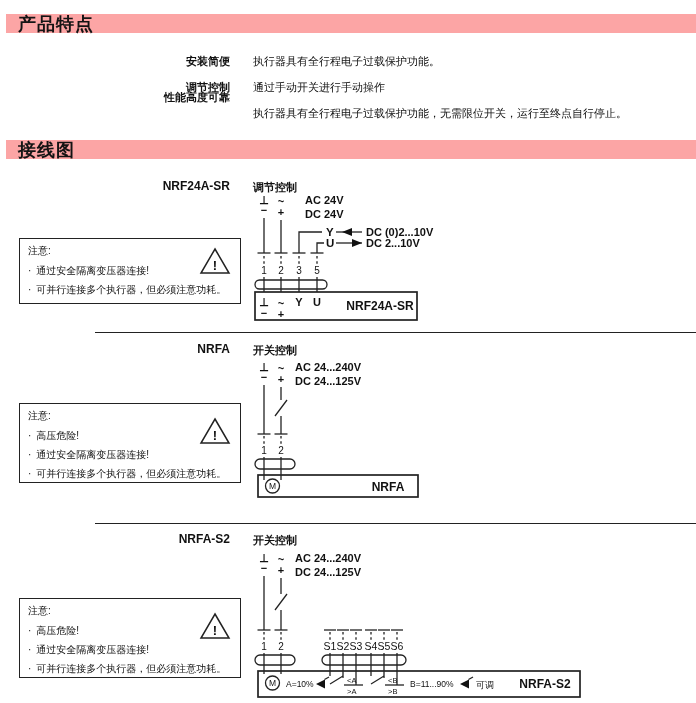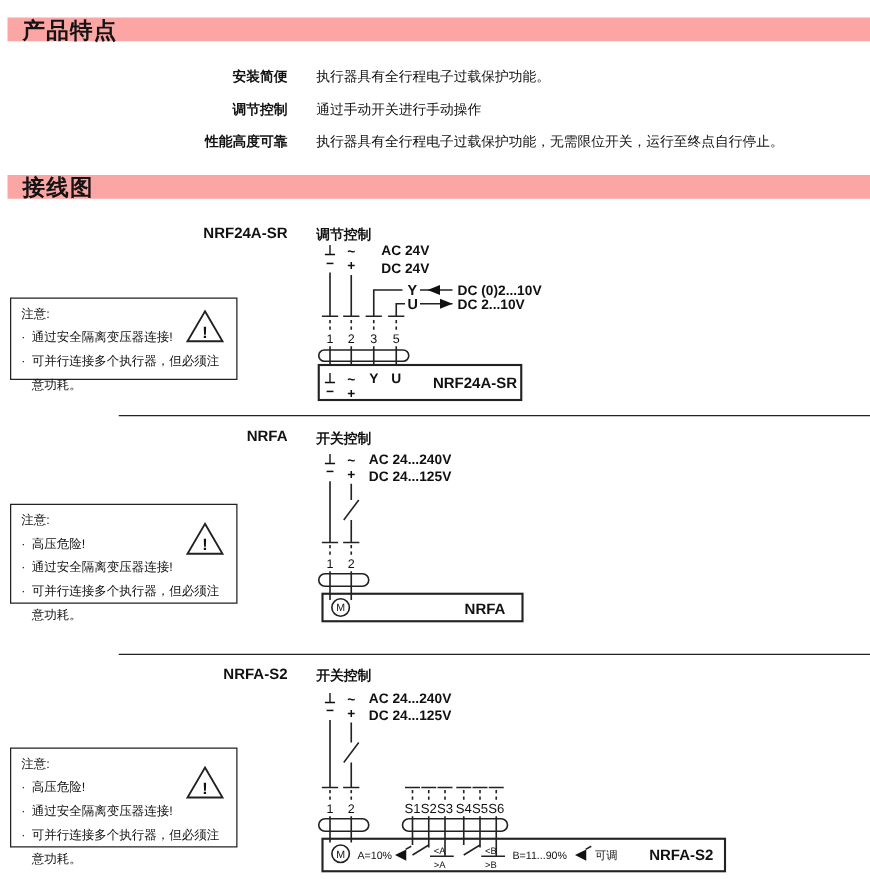--- a/index.html
+++ b/index.html
@@ -8,21 +8,21 @@
   .bar {position:absolute; left:6px; right:0; height:19px; background:#fca5a5;
         display:flex; align-items:center; padding-left:12px; box-sizing:border-box;
         font-size:18px; font-weight:700; letter-spacing:1px; color:#141414;}
   .feat-label {position:absolute; left:0; width:230px; text-align:right;
         font-size:11px; font-weight:700;}
   .feat-text  {position:absolute; left:253px; font-size:11px;}
   .dg-title {position:absolute; left:0; width:230px; text-align:right;
         font-size:12px; font-weight:700;}
   .dg-ctrl  {position:absolute; left:253px; font-size:11px;font-weight:bold;}
   .dg {position:absolute;}
-  .note {position:absolute; left:8px; width:182px; border:1.2px solid #222;
+  .note {position:absolute; left:19px; width:222px; border:1.2px solid #222;
         box-sizing:border-box; padding:5px 8px 0 8px; font-size:10px; background:#fff;}
   .note-title {margin-bottom:3px;}
   .note-item {display:flex; gap:5px; line-height:19px;}
   .warn {position:absolute;}
   .sep {position:absolute; left:95px; width:601px; height:0; border-top:1.6px solid #222;}
   svg text {fill:#111; font-family:"Liberation Sans",sans-serif;}
   .ln  {stroke:#222; stroke-width:1.3; fill:none;}
   .thk {stroke-width:1.7;}
   .dsh {stroke-dasharray:2.6 2.6;}
   .sym {font-size:11px; font-weight:700;}
@@ -42,21 +42,21 @@
 <div>
 
   <div class="bar" style="top:14px">
     <span>产品特点</span>
   </div>
 
   <div class="feat-label" style="top:54px">安装简便</div>
   <div class="feat-text" style="top:54px">执行器具有全行程电子过载保护功能。</div>
   <div class="feat-label" style="top:80px">调节控制</div>
   <div class="feat-text" style="top:80px">通过手动开关进行手动操作</div>
-  <div class="feat-label" style="top:106px">性能高度可靠</div>
+  <div class="feat-label" style="top:90px">性能高度可靠</div>
   <div class="feat-text" style="top:106px">执行器具有全行程电子过载保护功能，无需限位开关，运行至终点自行停止。</div>
 
   <div class="bar" style="top:140px">
     <span>接线图</span>
   </div>
 
   <div class="dg-title" style="top:179px">NRF24A-SR</div>
   <div class="dg-ctrl" style="top:180px">调节控制</div>
 
   <svg class="dg" style="left:250px;top:190px" width="446" height="136">

